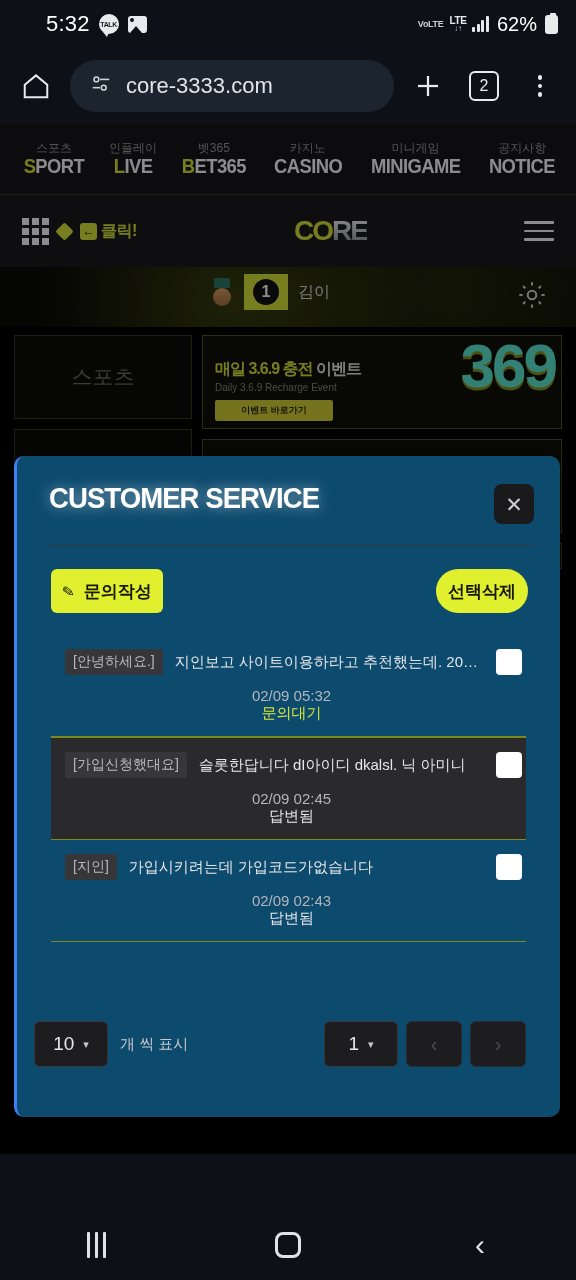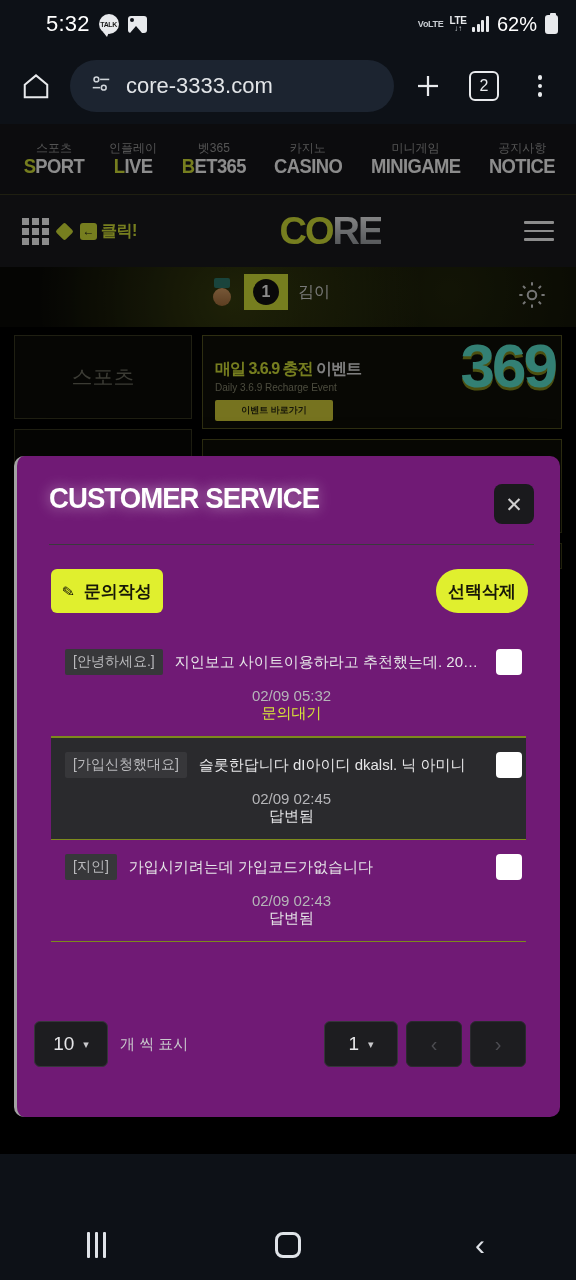--- a/index.html
+++ b/index.html
@@ -89,21 +89,21 @@
   .hdr-left{ display:flex;align-items:center;gap:9px;}
   .grid9{ display:grid;grid-template-columns:repeat(3,7px);grid-gap:3px;}
   .grid9 i{ width:7px;height:7px;background:#fff;display:block;}
   .diamond{ width:13px;height:13px;background:#d8e639;transform:rotate(45deg);border-radius:2px;}
   .clickbox{ display:flex;align-items:center;gap:4px;}
   .backsq{
     width:17px;height:17px;background:#d8e639;border-radius:3px;display:flex;align-items:center;justify-content:center;
     font-size:12px;color:#16161a;line-height:1;font-weight:bold;
   }
   .clicktxt{ font-size:16px;color:#d8e639;font-weight:bold;letter-spacing:-.5px;}
-  .logo{ display:flex;align-items:center;font-size:38px;font-weight:900;letter-spacing:-2px;line-height:1;}
+  .logo{ display:flex;align-items:center;font-size:28px;font-weight:900;letter-spacing:-2px;line-height:1;}
   .logo .co{ color:#d8e639;}
   .logo .re{ background:linear-gradient(180deg,#ffffff 0%,#b9bcc0 60%,#8e9296 100%);-webkit-background-clip:text;background-clip:text;color:transparent;}
   .hamb{ display:flex;flex-direction:column;gap:6px;}
   .hamb i{ display:block;width:30px;height:2.5px;background:#fff;border-radius:1px;}
 
   
   .hero{
     height:60px;position:relative;
     background:
       radial-gradient(circle at 40% 55%, rgba(160,180,30,.30) 0%, rgba(0,0,0,0) 55%),
@@ -159,21 +159,21 @@
   .moneybag .bag{ position:absolute;left:14px;top:2px;width:46px;height:48px;background:linear-gradient(180deg,#f4c463,#dca23a);border-radius:0 0 22px 22px;}
   .moneybag .bag:before{content:"$";position:absolute;left:15px;top:14px;font-size:22px;color:#fff;font-weight:bold;}
   .moneybag .bills{ position:absolute;right:0;top:14px;width:34px;height:34px;background:#2f8a5e;border-radius:2px;}
   .moneybag .coin{ position:absolute;left:4px;bottom:0;width:52px;height:12px;background:#e8b74a;border-radius:6px;}
   .banner.b3{ height:26px;}
 
   
   .overlay{ position:absolute;left:0;top:0;right:0;bottom:0;background:rgba(0,0,0,.45);}
   .modal{
     position:absolute;left:14px;top:332px;width:546px;height:661px;
-    background:#701a75;border-radius:10px;border-left:3px solid #a3a3a3;
+    background:#0c4a6e;border-radius:10px;border-left:3px solid #3b82f6;
     box-shadow:0 10px 40px rgba(0,0,0,.6);overflow:hidden;
   }
   .modal-head{
     padding:28px 26px 0 32px;display:flex;align-items:flex-start;justify-content:space-between;
   }
   .modal-title{
     font-size:29px;font-weight:900;letter-spacing:-1px;color:#fff;line-height:1;
     text-shadow:0 0 14px rgba(255,255,255,.55);transform:scaleX(.95);transform-origin:left center;
   }
   .closebtn{

